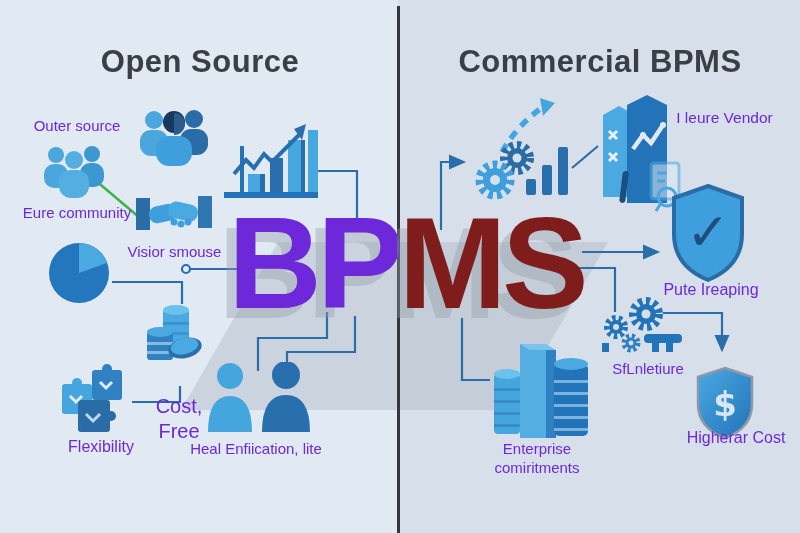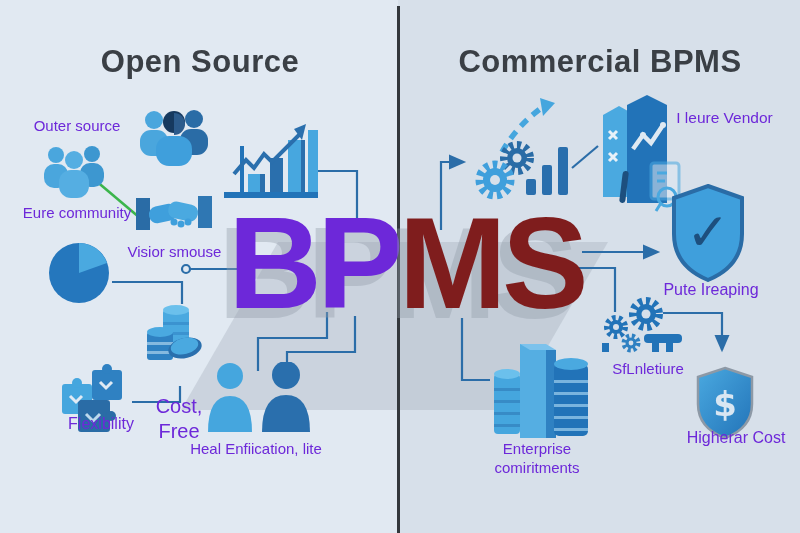--- a/index.html
+++ b/index.html
@@ -166,21 +166,21 @@
       <rect x="36" y="14" width="30" height="30" rx="3" fill="#2f81c2"></rect>
         <circle cx="51" cy="13" r="5" fill="#2f81c2"></circle>
       <rect x="22" y="44" width="32" height="32" rx="3" fill="#2a6ca6"></rect>
         <circle cx="55" cy="60" r="5" fill="#2a6ca6"></circle>
       <polyline points="14,40 20,46 26,40" stroke="#dfeaf4" stroke-width="3" fill="none"></polyline>
       <polyline points="44,26 50,32 56,26" stroke="#dfeaf4" stroke-width="3" fill="none"></polyline>
       <polyline points="30,58 37,65 44,58" stroke="#bcd8ec" stroke-width="3" fill="none"></polyline>
     </svg>
   </div>
 
-  <div class="lbl" style="left:56px;top:414px;width:90px;font-size:16px;">Flexibility</div>
+  <div class="lbl" style="left:56px;top:437px;width:90px;font-size:16px;">Flexibility</div>
 
   <div class="icon" style="left:203px;top:362px;width:110px;height:70px;">
     <svg viewBox="0 0 110 70">
       <circle cx="27" cy="14" r="13" fill="#45a6de"></circle>
       <path d="M5,70 Q5,34 27,34 Q49,34 49,70 Z" fill="#45a6de"></path>
       <circle cx="83" cy="13" r="14" fill="#2a6fad"></circle>
       <path d="M59,70 Q59,33 83,33 Q107,33 107,70 Z" fill="#2a6fad"></path>
     </svg>
   </div>
 

